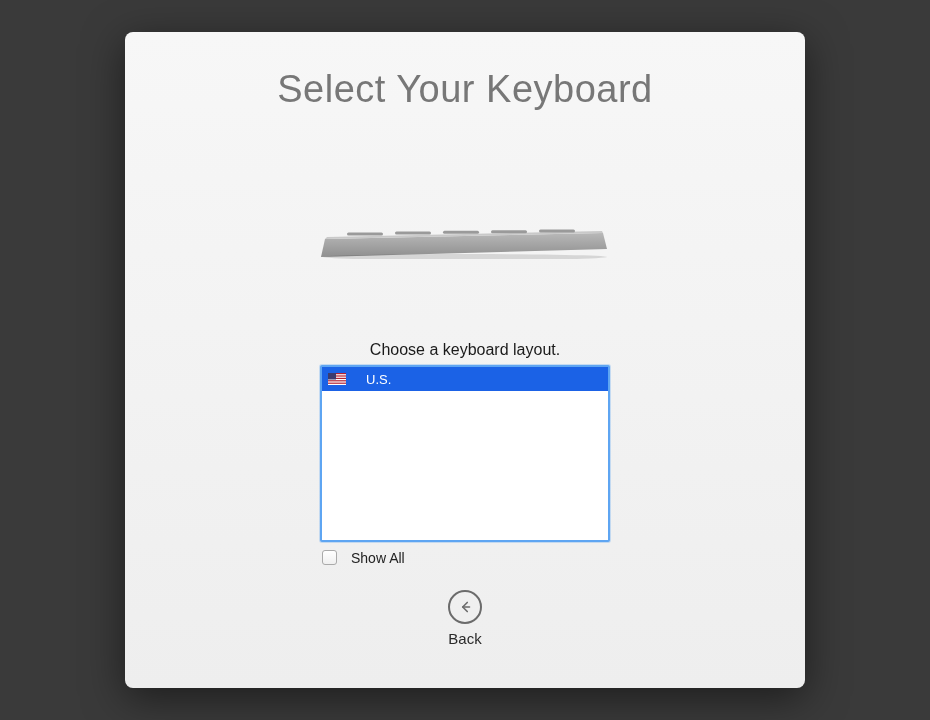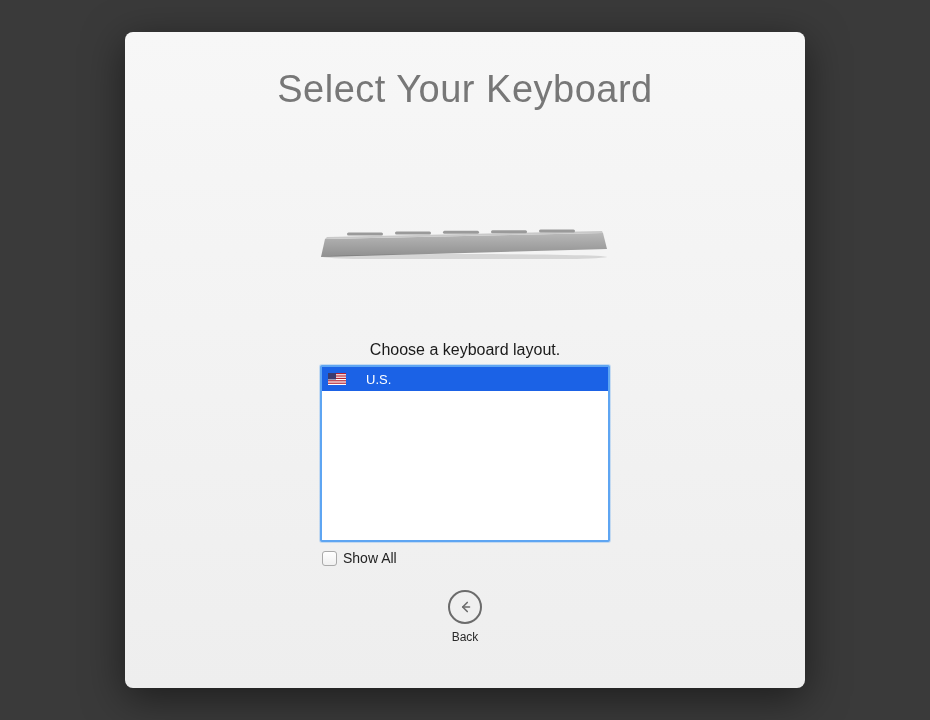--- a/index.html
+++ b/index.html
@@ -72,22 +72,22 @@
     .flag-icon {
       width: 18px;
       height: 12px;
       display: inline-block;
       flex-shrink: 0;
     }
     .showall-row {
       width: 290px;
       margin-top: 8px;
       display: flex;
-      align-items: center;
-      gap: 6px;
+      align-items: flex-start;
+      gap: 14px;
       padding-left: 2px;
     }
     .showall-row input[type="checkbox"] {
       width: 15px;
       height: 15px;
       appearance: none;
       border: 1px solid #aaaaaa;
       border-radius: 3px;
       background: linear-gradient(#ffffff, #f0f0f0);
     }
@@ -112,21 +112,21 @@
     .nav-circle {
       width: 34px;
       height: 34px;
       border: 2px solid #6b6b6b;
       border-radius: 50%;
       display: flex;
       align-items: center;
       justify-content: center;
     }
     .nav-btn-label {
-      font-size: 12px;
+      font-size: 15px;
       color: #2a2a2a;
     }
   </style>
 </head>
 <body>
 
 <div class="panel">
   <h1 class="title">Select Your Keyboard</h1>
 
   <div class="keyboard-illustration">

